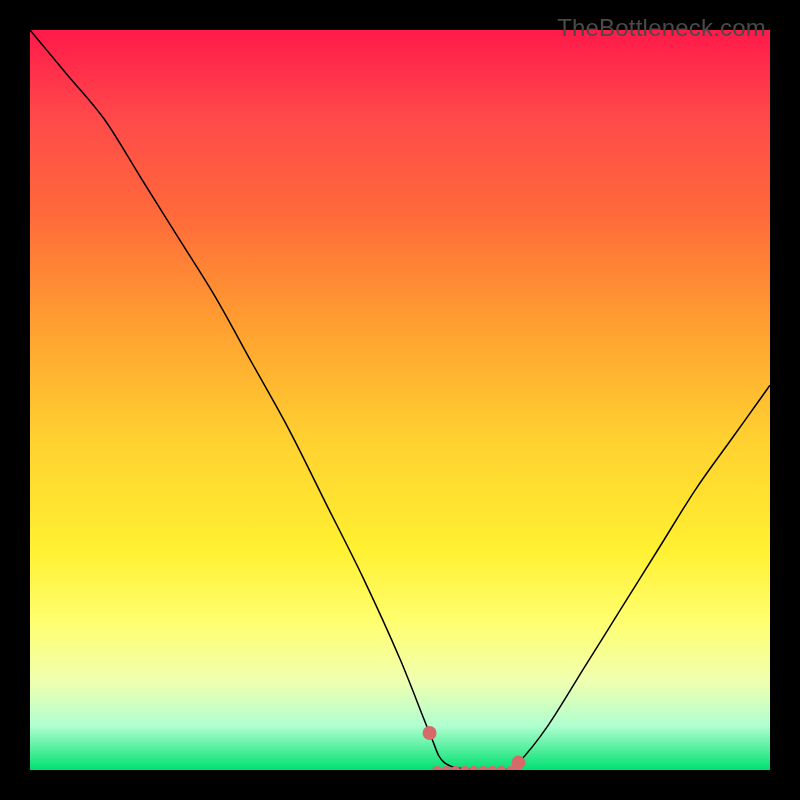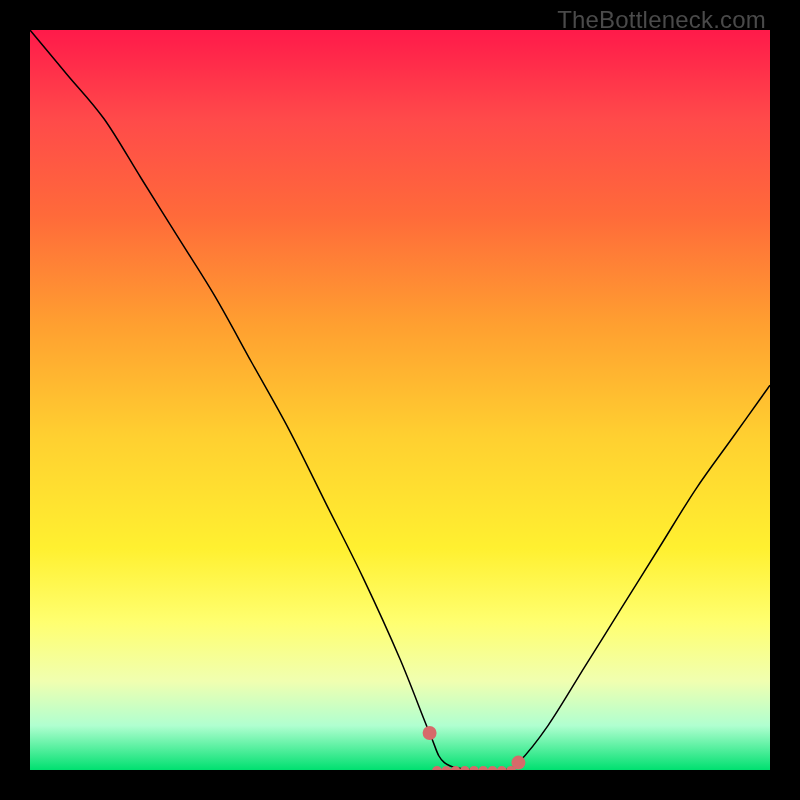--- a/index.html
+++ b/index.html
@@ -31,21 +31,21 @@
       #ffd030 55%,
       #fff030 70%,
       #ffff70 80%,
       #f0ffb0 88%,
       #b0ffd0 94%,
       #00e070 100%
     );
   }
   .watermark {
     position: absolute;
-    top: 6px;
+    top: 14px;
     right: 34px;
     color: #4a4a4a;
     font-size: 24px;
     letter-spacing: 0.2px;
     font-weight: 500;
   }
   svg.curve {
     position: absolute;
     left: 0;
     top: 0;

